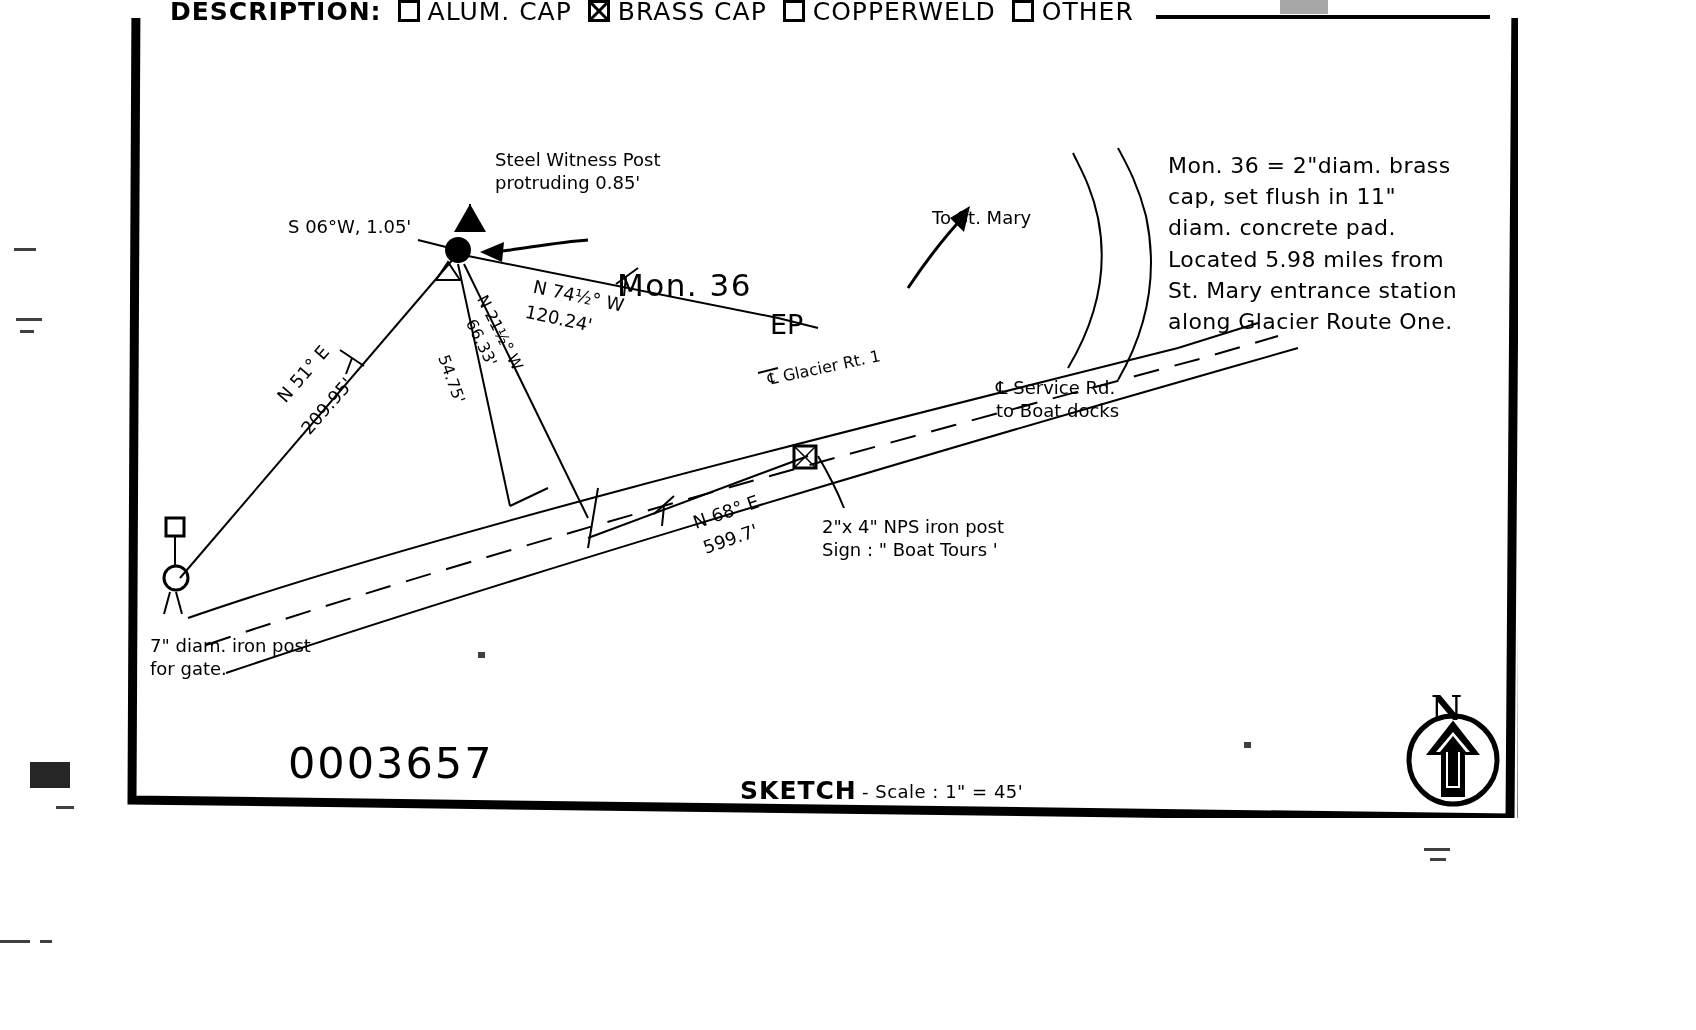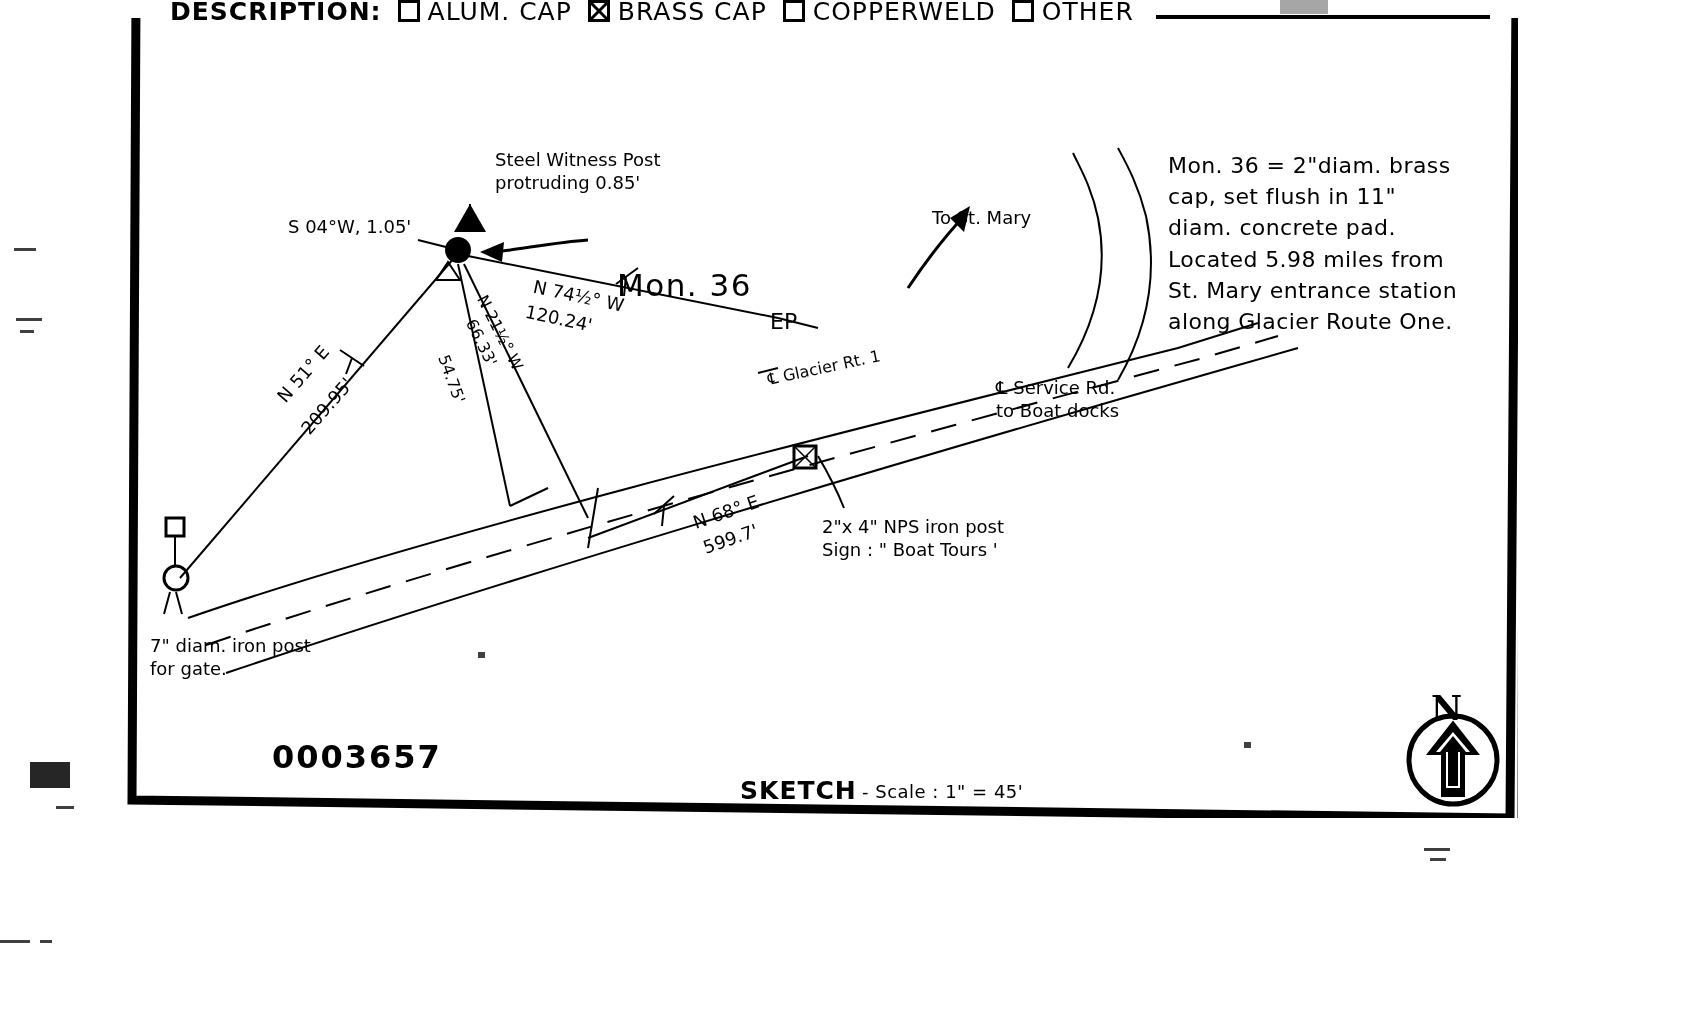--- a/index.html
+++ b/index.html
@@ -83,32 +83,32 @@
   
   .hw {
     position: absolute;
     font-family: "DejaVu Sans", sans-serif;
     color: #000;
     white-space: pre;
     line-height: 1.28;
   }
   .hw-sm { font-size: 16px; }
   .hw-md { font-size: 18px; }
-  .hw-lg { font-size: 22px; }
+  .hw-lg { font-size: 27px; }
   .hw-note { font-size: 22px; letter-spacing: 0.4px; }
   .hw-mon { font-size: 31px; letter-spacing: 1.5px; }
   .hw-rot { transform-origin: 0 0; }
 
   .stampnum {
     position: absolute;
-    left: 272px;
+    left: 288px;
     top: 738px;
     font-family: "DejaVu Sans", sans-serif;
-    font-weight: 700;
-    font-size: 32px;
+    font-weight: 400;
+    font-size: 43px;
     letter-spacing: 2px;
   }
   .sketchlbl {
     position: absolute;
     left: 740px;
     top: 776px;
     font-size: 25px;
     font-weight: 700;
     letter-spacing: 1px;
   }
@@ -233,21 +233,21 @@
 
       <path d="M 640,355 L 660,350" stroke="#000" stroke-width="2"></path>
     </svg>
   </div>
 
   <div>
 
     <div class="hw hw-md" style="left:495px; top:148px;">Steel Witness Post
 protruding 0.85'</div>
 
-    <div class="hw hw-md" style="left:288px; top:215px;">S 04°W, 1.05'</div>
+    <div class="hw hw-md" style="left:288px; top:215px;">S 06°W, 1.05'</div>
 
     <div class="hw hw-mon" style="left:617px; top:222px;margin-top:44px;">Mon. 36</div>
 
     <div class="hw hw-md" style="left:932px; top:206px;text-align:center;">To St. Mary</div>
 
     <div class="hw hw-lg" style="left:770px; top:308px;">EP</div>
 
     <div class="hw hw-sm hw-rot" style="left:766px; top:370px; transform:rotate(-12deg);">℄ Glacier Rt. 1</div>
 
     <div class="hw hw-md" style="left:996px; top:376px;">℄ Service Rd.

